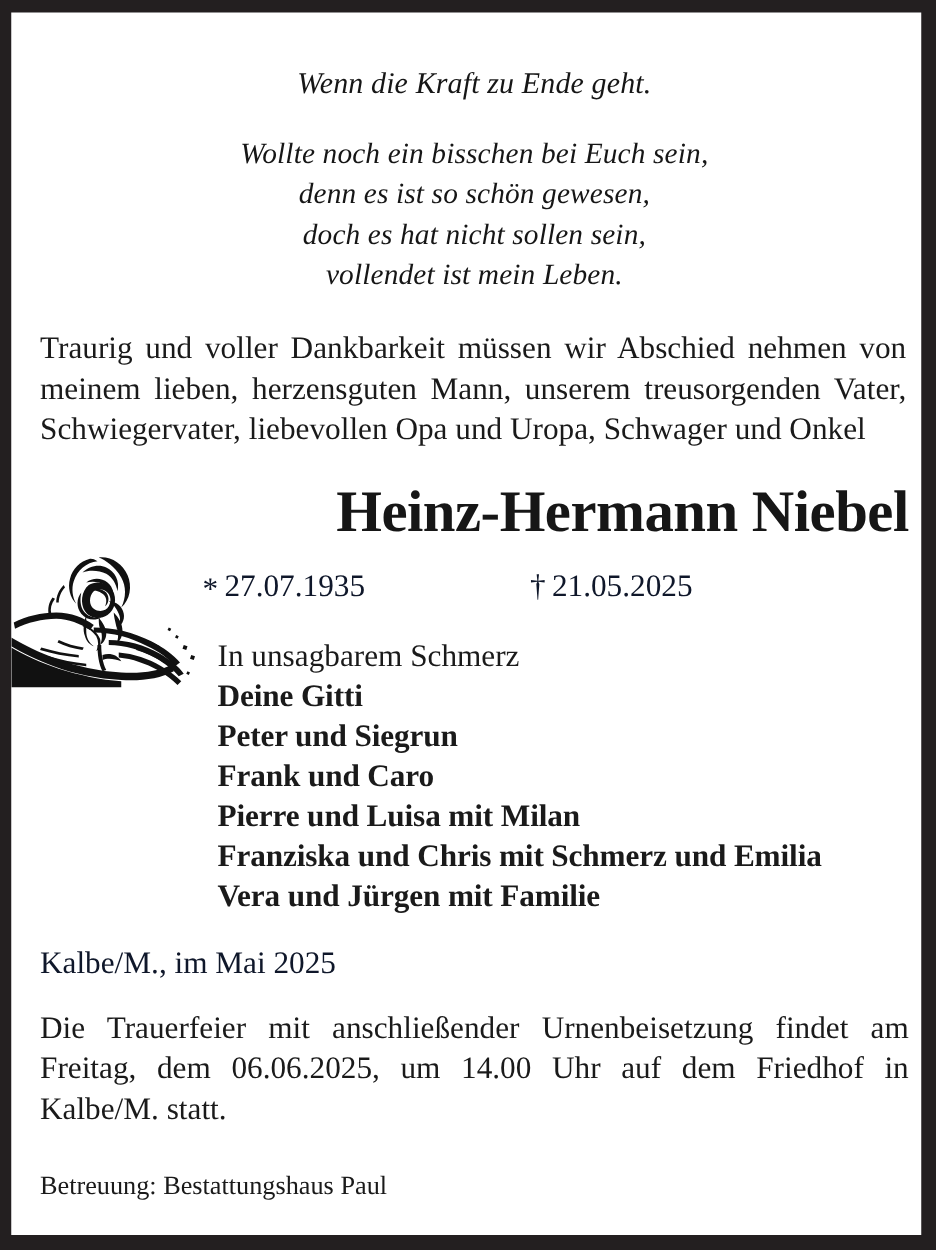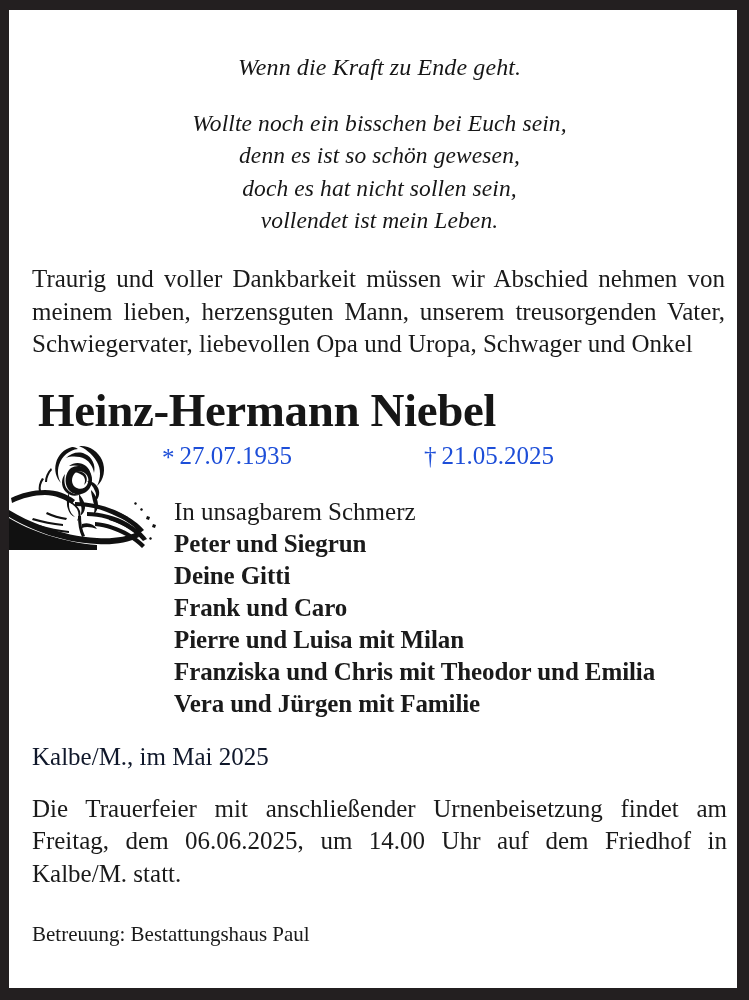--- a/index.html
+++ b/index.html
@@ -79,37 +79,37 @@
     text-align-last: left;
   }
   #intro-paragraph {
     margin-top: 26px;
     padding-right: 2px;
   }
 
   
   #deceased-name {
     margin-top: 18px;
-    text-align: left;
+    text-align: right;
     font-weight: bold;
     font-size: 47px;
     line-height: 1.05;
     letter-spacing: -0.4px;
     color: #161616;
     white-space: nowrap;
     padding-left: 6px;
   }
 
   
   #life-dates {
-    margin-top: 7px;
+    margin-top: 21px;
     padding-left: 130px;
     display: flex;
     font-size: 25px;
-    color: #1d4ed8;
+    color: #0f172a;
     align-items: center;
   }
   #birth-date-group {
     width: 262px;
     text-align: left;
   }
   #death-date-group {
     text-align: left;
   }
   .date-symbol {
@@ -259,25 +259,25 @@
             <path d="M126 64 l2 1 -1 2 -2 -1 Z"></path>
 
             <path d="M42 30 C38 34 36 39 36 44 L38 44 C38 40 40 35 43 32 Z"></path>
             <path d="M33 40 C30 44 29 49 30 54 L32 53 C31 49 32 45 35 41 Z"></path>
           </g>
         </svg>
       </div>
 
       <div id="mourners-block">
         <div id="mourners-intro">In unsagbarem Schmerz</div>
+        <div class="mourner-line">Deine Gitti</div>
         <div class="mourner-line">Peter und Siegrun</div>
-        <div class="mourner-line">Deine Gitti</div>
         <div class="mourner-line">Frank und Caro</div>
         <div class="mourner-line">Pierre und Luisa mit Milan</div>
-        <div class="mourner-line">Franziska und Chris mit Theodor und Emilia</div>
+        <div class="mourner-line">Franziska und Chris mit Schmerz und Emilia</div>
         <div class="mourner-line">Vera und Jürgen mit Familie</div>
       </div>
 
       <div id="place-date">Kalbe/M., im Mai 2025</div>
 
       <p class="prose last-line-left" id="service-paragraph">Die Trauerfeier mit anschließender Urnenbeisetzung findet am Freitag, dem 06.06.2025, um 14.00 Uhr auf dem Friedhof in Kalbe/M. statt.</p>
 
       <div id="undertaker-note">Betreuung: Bestattungshaus Paul</div>
 
     </div>

